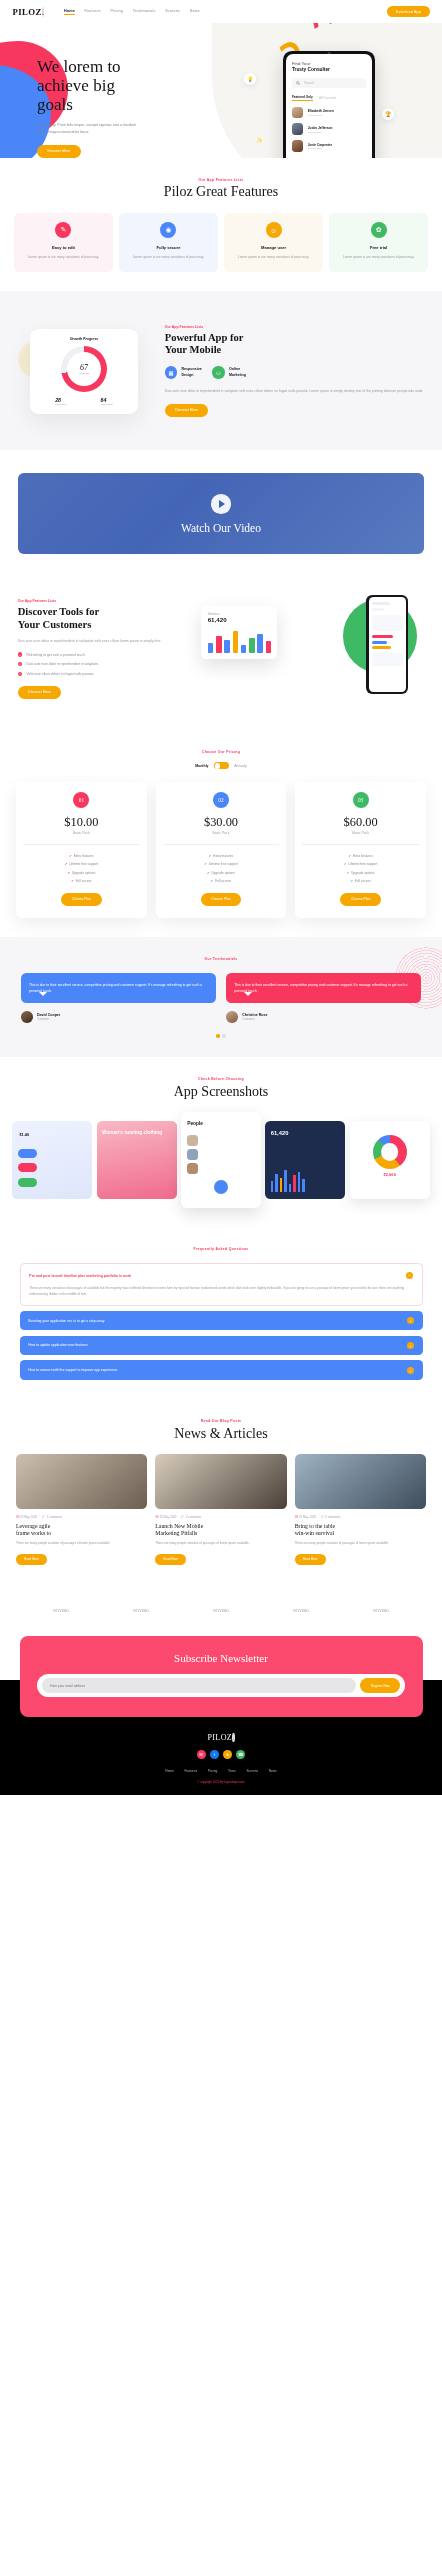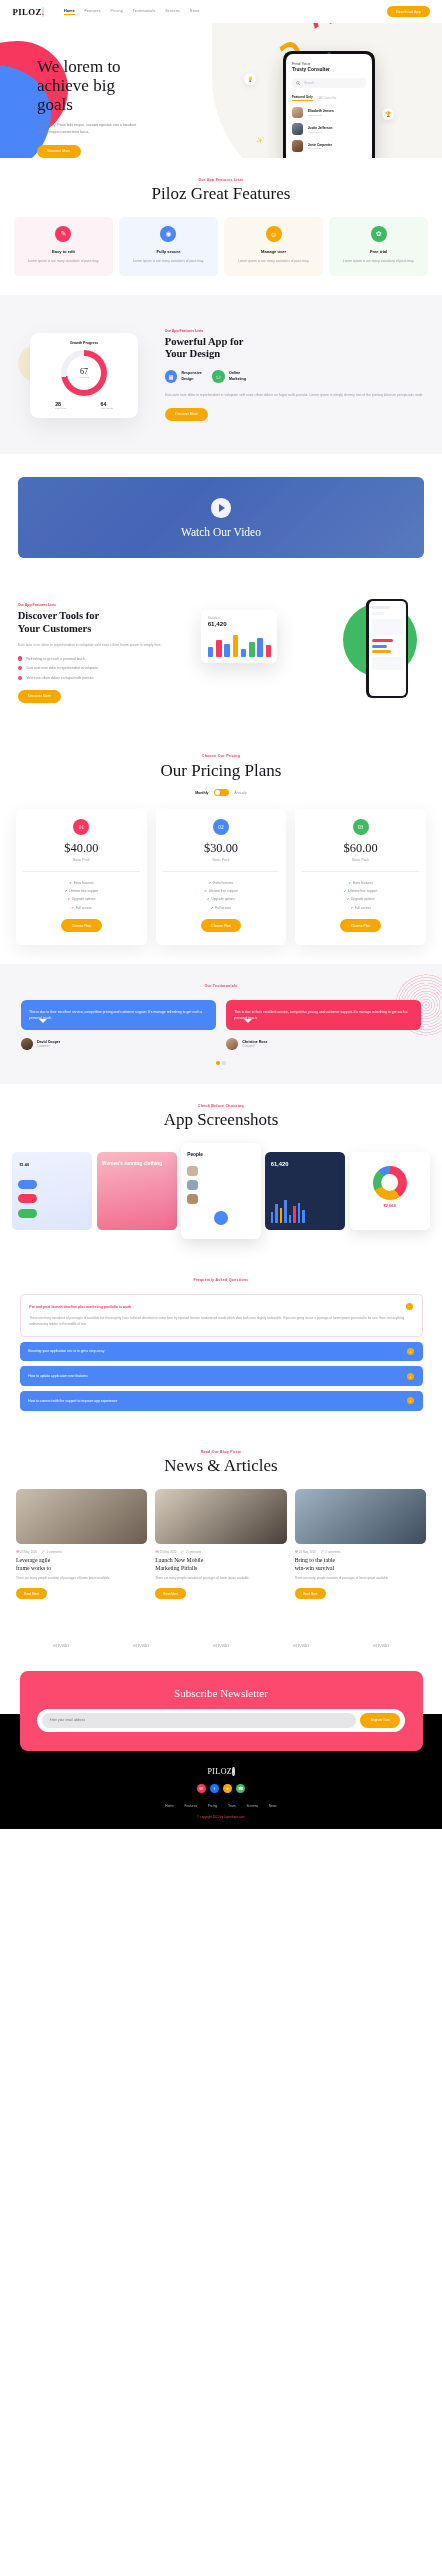--- a/index.html
+++ b/index.html
@@ -78,35 +78,35 @@
   .ph-tab.on { color:#14141a; font-weight:700; border-bottom:0.9px solid #f7a800; padding-bottom:0.9px; }
   .ph-row { display:flex; align-items:center; gap:4.4px; margin-top:5.3px; }
   .ph-av { width:11.5px; height:11.5px; border-radius:3.5px; flex:none; }
   .ph-name { font-size:3.2px; color:#14141a; font-weight:700; }
   .ph-line { width:14px; height:0.9px; background:#e3e3e8; margin-top:1.8px; }
   .f-ic { position:absolute; width:12.4px; height:12.4px; border-radius:50%; background:#fff; box-shadow:0 1.8px 6.2px rgba(0,0,0,.09); display:flex; align-items:center; justify-content:center; font-size:5.3px; }
 
   
   .sec { position:relative; padding:19.5px 0; }
   .eyebrow { text-align:center; color:#f8375f; font-size:3.5px; font-weight:700; letter-spacing:0.3px; }
-  .sec-title { text-align:center; font-family:"Liberation Serif", serif; font-size:17px; color:#14141a; margin-top:2.7px; font-weight:400; }
+  .sec-title { text-align:center; font-family:"Liberation Serif", serif; font-size:14px; color:#14141a; margin-top:2.7px; font-weight:400; }
 
   
   .feat-row { display:flex; gap:6.2px; justify-content:center; margin-top:12.4px; padding:0 14px; }
   .feat-card { flex:1; border-radius:5.3px; padding:9.7px 6.2px 11.5px; text-align:center; }
   .fc0 { background:#fdf2f5; } .fc1 { background:#f1f5fd; } .fc2 { background:#fdf8ef; } .fc3 { background:#f1faf3; }
   .feat-ic { width:16px; height:16px; border-radius:50%; margin:0 auto 7px; display:flex; align-items:center; justify-content:center; color:#fff; font-size:7px; }
   .feat-h { font-size:4.1px; font-weight:700; color:#14141a; }
   .feat-p { font-size:3.3px; line-height:1.75; color:#9a9aa0; margin-top:4.4px; }
 
   
   .sec-grey { background:#f6f6f9; position:relative; overflow:hidden; }
   .pa-wrap { display:flex; gap:14px; padding:26.5px 17.7px; align-items:center; }
   .ring-card {
-    width:133px; height:106px; position:relative; flex:none;
+    width:133px; height:106px; position:relative; flex:none;font-style:italic;
   }
   .ring-white { position:absolute; left:12.4px; top:10.6px; width:108px; height:85px; background:#fff; border-radius:8.8px; box-shadow:0 8.8px 23px rgba(0,0,0,.07); padding:8px; }
   .ring-t { font-size:3.5px; color:#14141a; font-weight:700; text-align:center; }
   .donut { width:46px; height:46px; border-radius:50%; margin:5.3px auto 0; background:conic-gradient(#f8375f 0 72%, #f0f0f4 72% 100%); display:flex; align-items:center; justify-content:center; }
   .donut-in { width:34px; height:34px; border-radius:50%; background:#fff; display:flex; flex-direction:column; align-items:center; justify-content:center; }
   .donut-n { font-size:8px; font-family:"Liberation Serif",serif; color:#14141a; }
   .donut-l { font-size:2.5px; color:#a9a9b0; }
   .ring-stats { display:flex; justify-content:space-around; margin-top:5.3px; }
   .rs-n { font-size:5.3px; font-weight:700; color:#14141a; }
   .rs-l { font-size:2.5px; color:#a9a9b0; }
@@ -354,21 +354,21 @@
             <div class="rs-n">64</div>
             <div class="rs-l">Last month</div>
           </div>
         </div>
       </div>
     </div>
     <div class="pa-copy">
       <div class="pa-eyebrow">Our App Features Lists</div>
       <h2 class="pa-title">
         <span>Powerful App for</span><br>
-        <span>Your Design</span>
+        <span>Your Mobile</span>
       </h2>
       <div class="pa-feats">
         <div class="pa-f">
           <div class="pa-fi" style="background:#4a86f7">▤</div>
           <div class="pa-ft">
             <span>Responsive</span><br>
             <span>Design</span>
           </div>
         </div>
         <div class="pa-f">
@@ -441,32 +441,31 @@
         <div style="height:2.7px;width:50%;background:#4a86f7;border-radius:1.8px;margin-top:2.7px"></div>
         <div style="height:2.7px;width:62%;background:#f7a800;border-radius:1.8px;margin-top:2.7px"></div>
         <div style="height:12.4px;background:#f7f8fc;border-radius:2.7px;margin-top:4.4px"></div>
       </div>
     </div>
   </div>
 </section>
 
 <section class="sec">
   <div class="eyebrow">Choose Our Pricing</div>
-  <h2 class="sec-title">Our Pricing Plans</h2>
   <div class="pr-toggle">
     <span class="pr-lab on">Monthly</span>
     <div class="switch">
         <div class="knob"></div>
       </div>
     <span class="pr-lab">Annualy</span>
   </div>
   <div class="pr-row">
     <div class="pr-card">
       <div class="pr-badge" style="background:#f8375f">01</div>
-      <div class="pr-price serif">$40.00</div>
+      <div class="pr-price serif">$10.00</div>
       <div class="pr-pack">Basic Pack</div>
       <div class="pr-div"></div>
       <div class="pr-li"><span class="ck">✔</span><span>Extra features</span></div>
       <div class="pr-li"><span class="ck">✔</span><span>Lifetime free support</span></div>
       <div class="pr-li"><span class="ck">✔</span><span>Upgrade options</span></div>
       <div class="pr-li"><span class="ck">✔</span><span>Full access</span></div>
       <button class="pr-btn">Choose Plan</button>
     </div>
     <div class="pr-card">
       <div class="pr-badge" style="background:#4a86f7">02</div>

